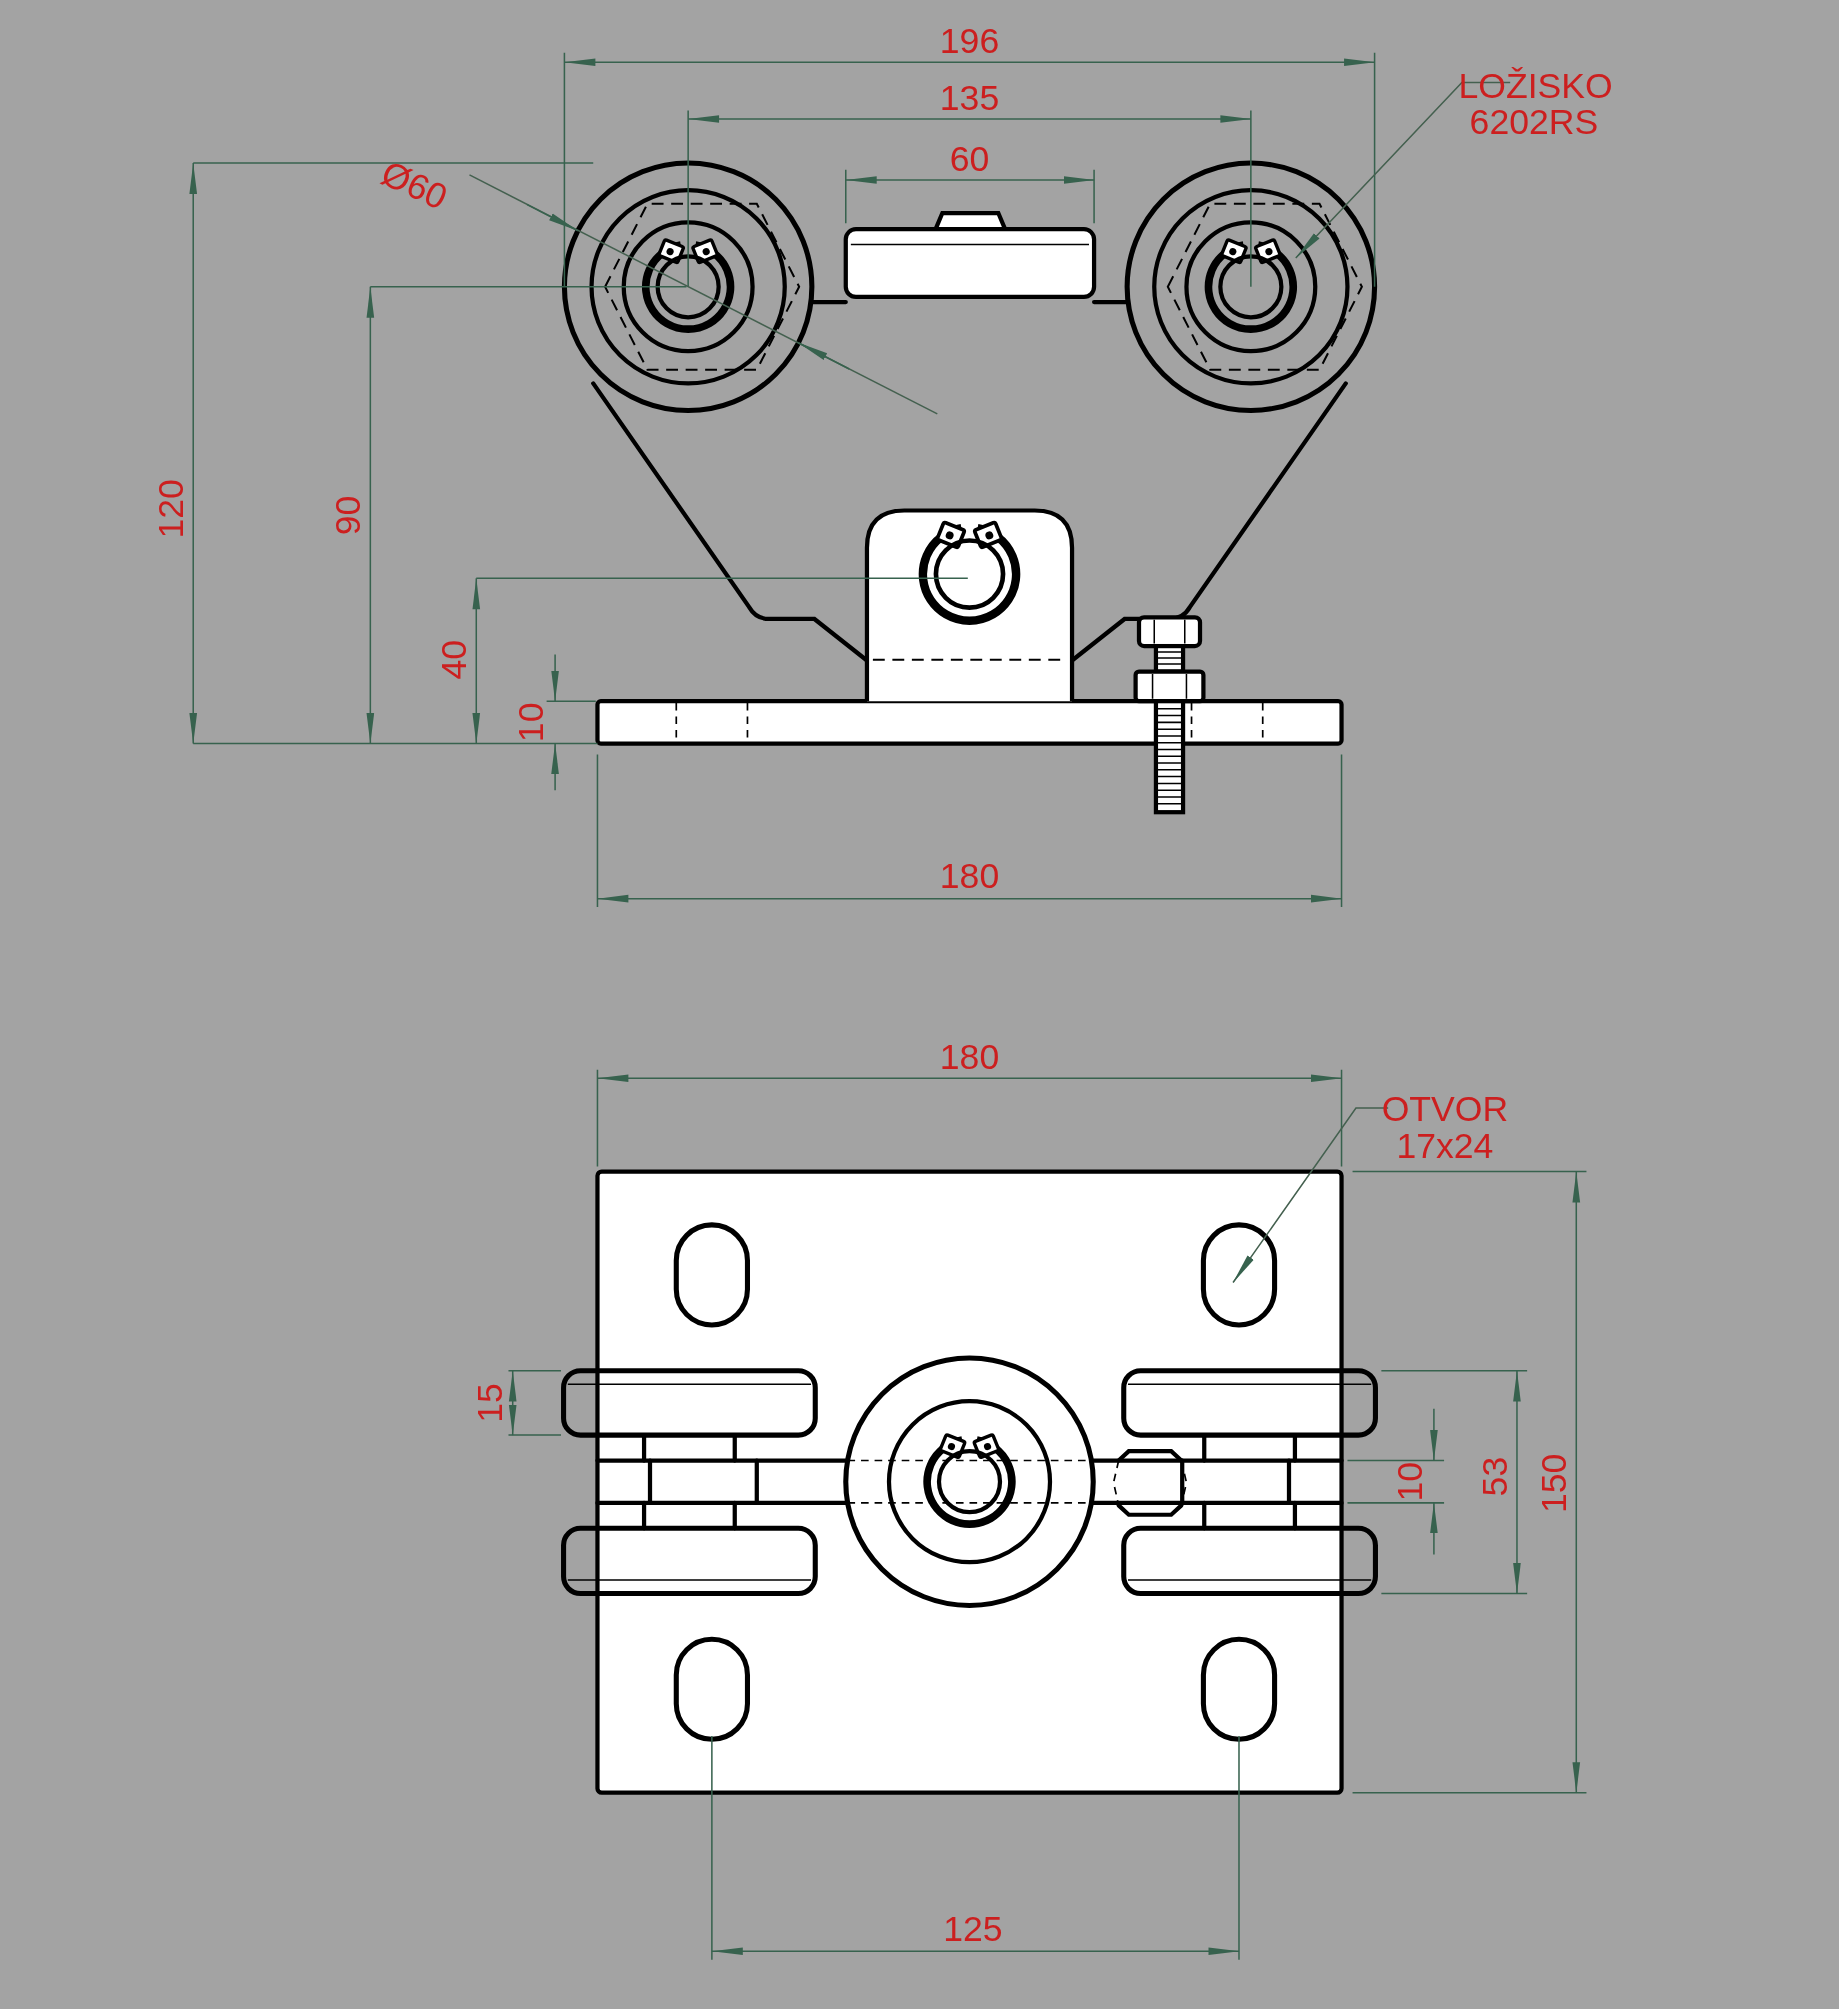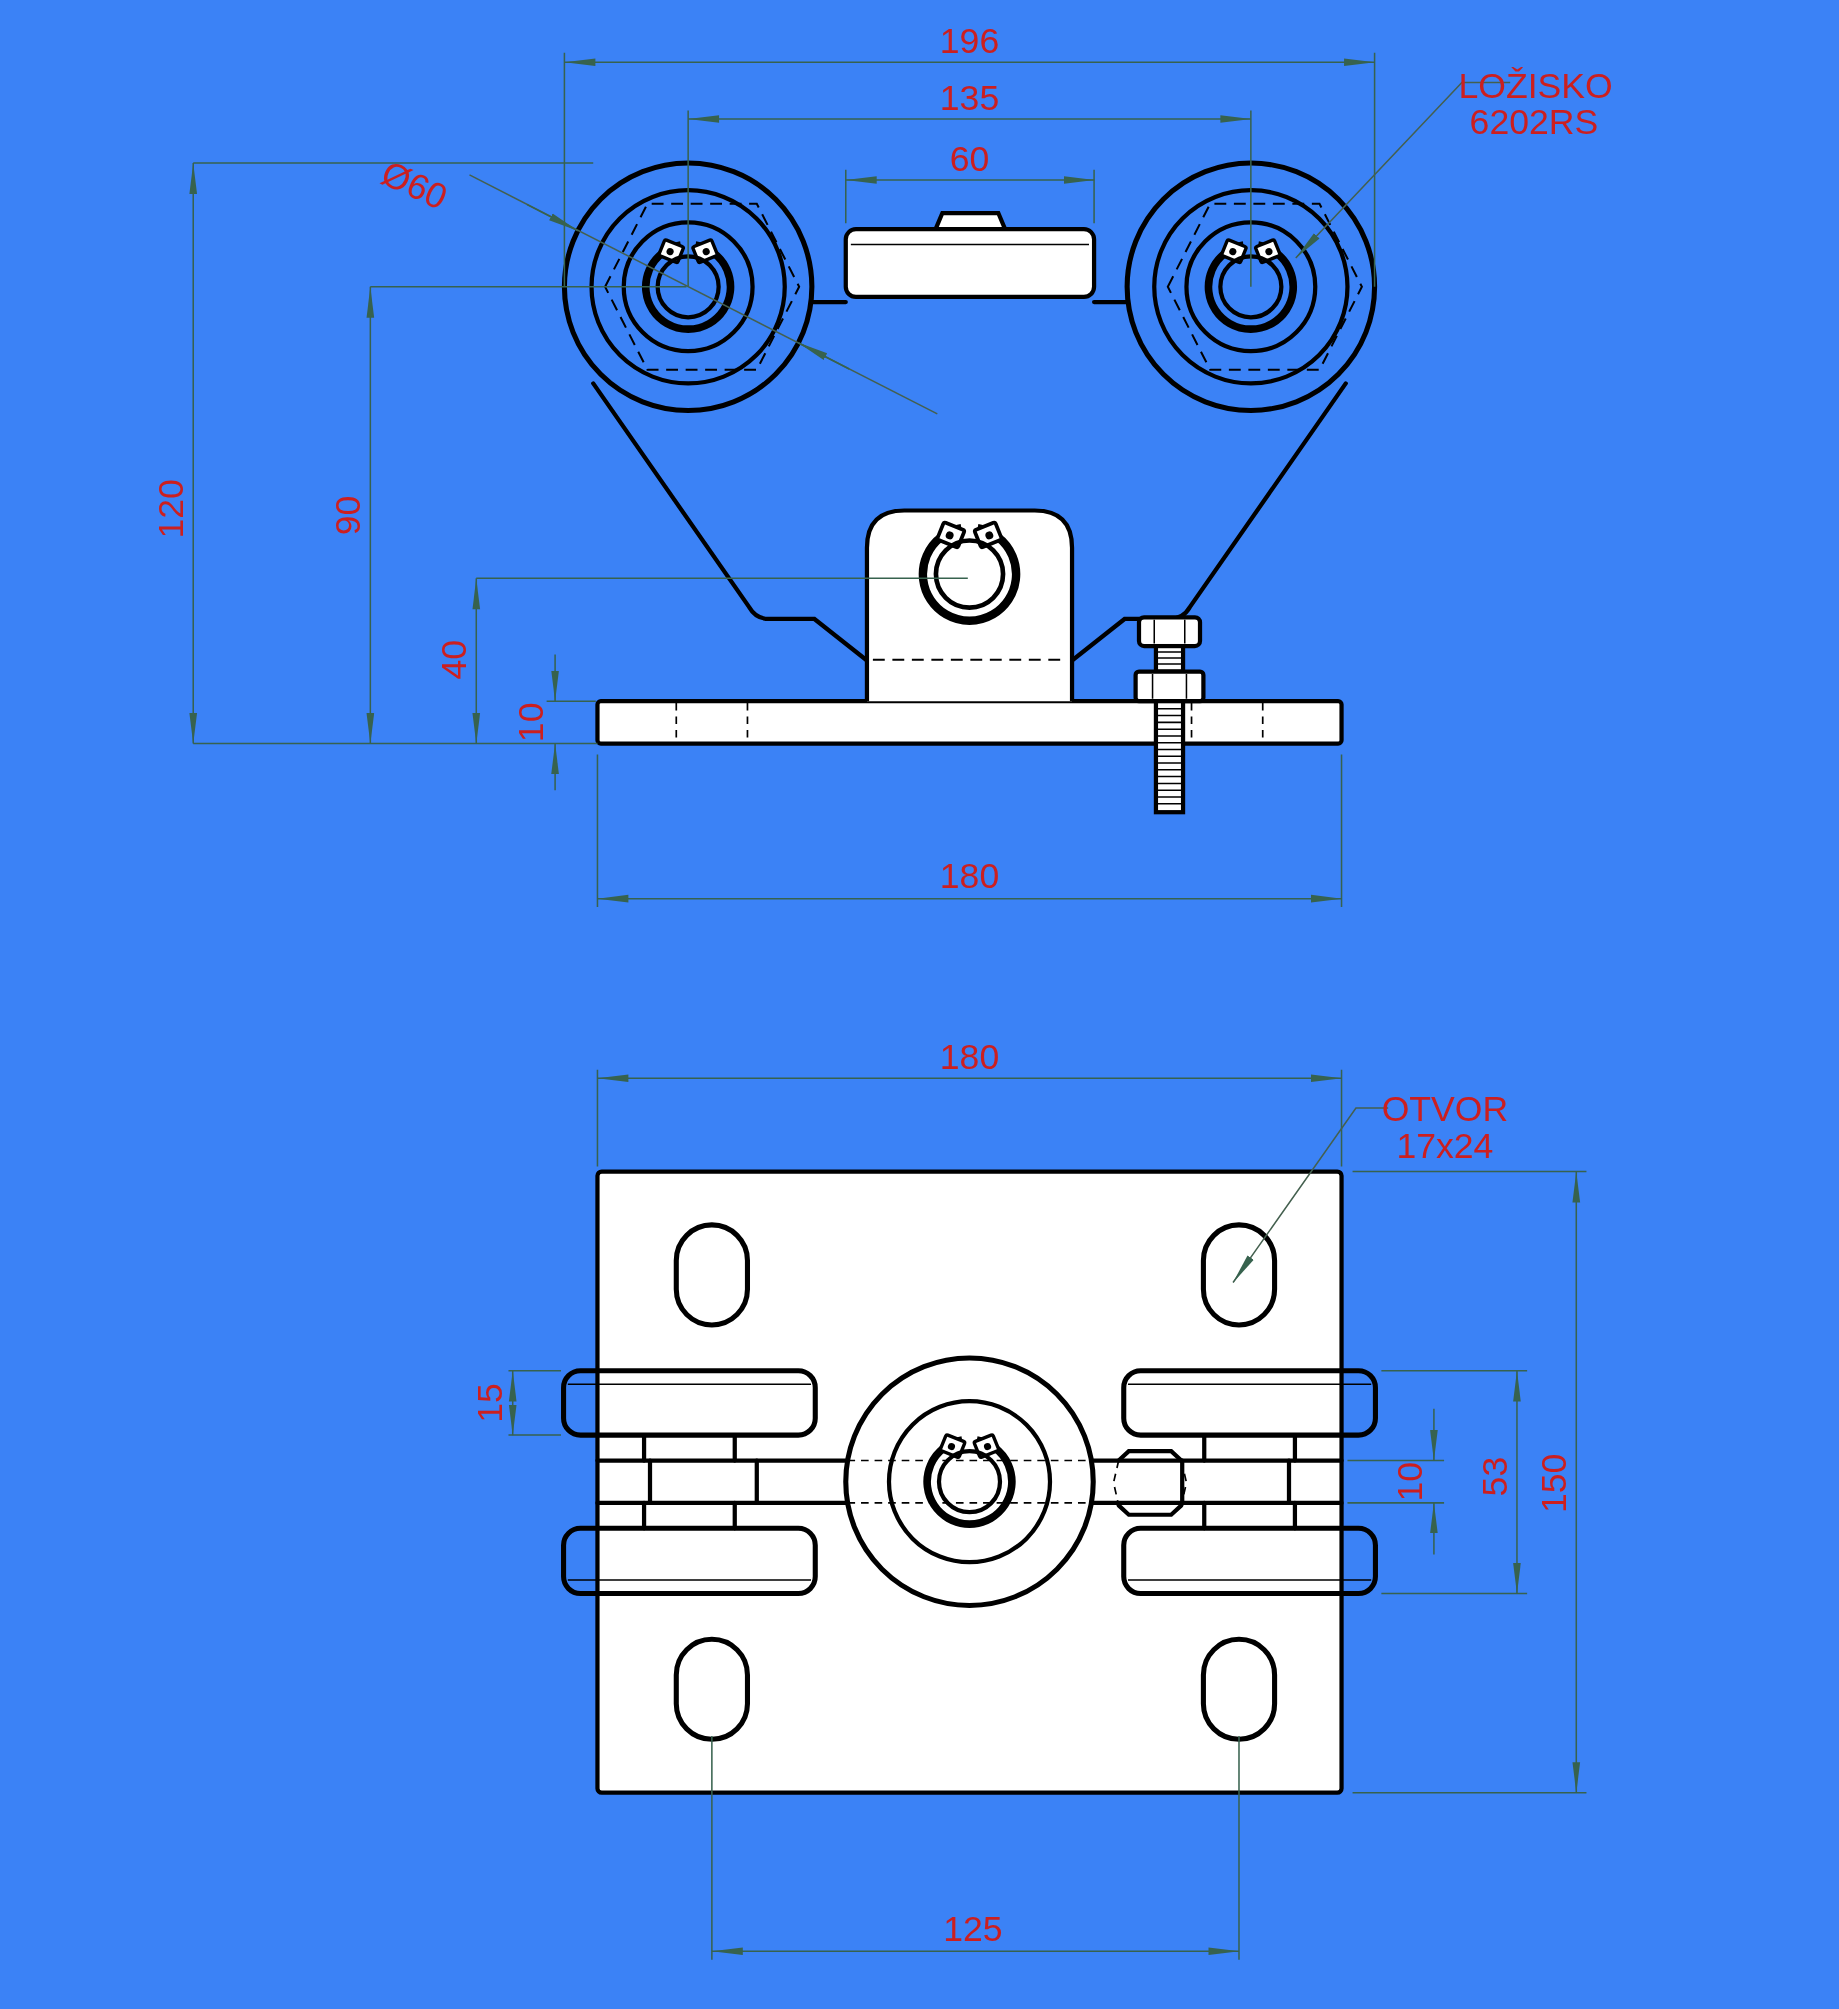--- a/index.html
+++ b/index.html
@@ -1,16 +1,16 @@
 <!DOCTYPE html>
 <html style="font-size:13.6px"><head>
 <meta charset="utf-8">
 <style>
   html,body{margin:0;padding:0;background:#ffffff;}
-  .stage{width:1839px;height:2010px;position:relative;background:#3b82f6;
+  .stage{width:1839px;height:2010px;position:relative;background:#a3a3a3;
          font-family:"Liberation Sans", sans-serif;}
   svg{display:block}
   .dimtxt{fill:#cc1f1f;font-size:42px;font-family:"Liberation Sans",sans-serif;}
   .lbltxt{fill:#cc1f1f;font-size:42px;font-family:"Liberation Sans",sans-serif;}
   .thick{stroke:#000;stroke-width:6;fill:none;stroke-linecap:round;}
   .med{stroke:#000;stroke-width:5;fill:none;stroke-linecap:round;}
   .medf{stroke:#000;stroke-width:5;fill:#fff;}
   .thin{stroke:#000;stroke-width:1.8;fill:none;}
   .hid{stroke:#000;stroke-width:2.4;fill:none;stroke-dasharray:14 9;}
   .hid2{stroke:#000;stroke-width:2;fill:none;stroke-dasharray:9 7;}

